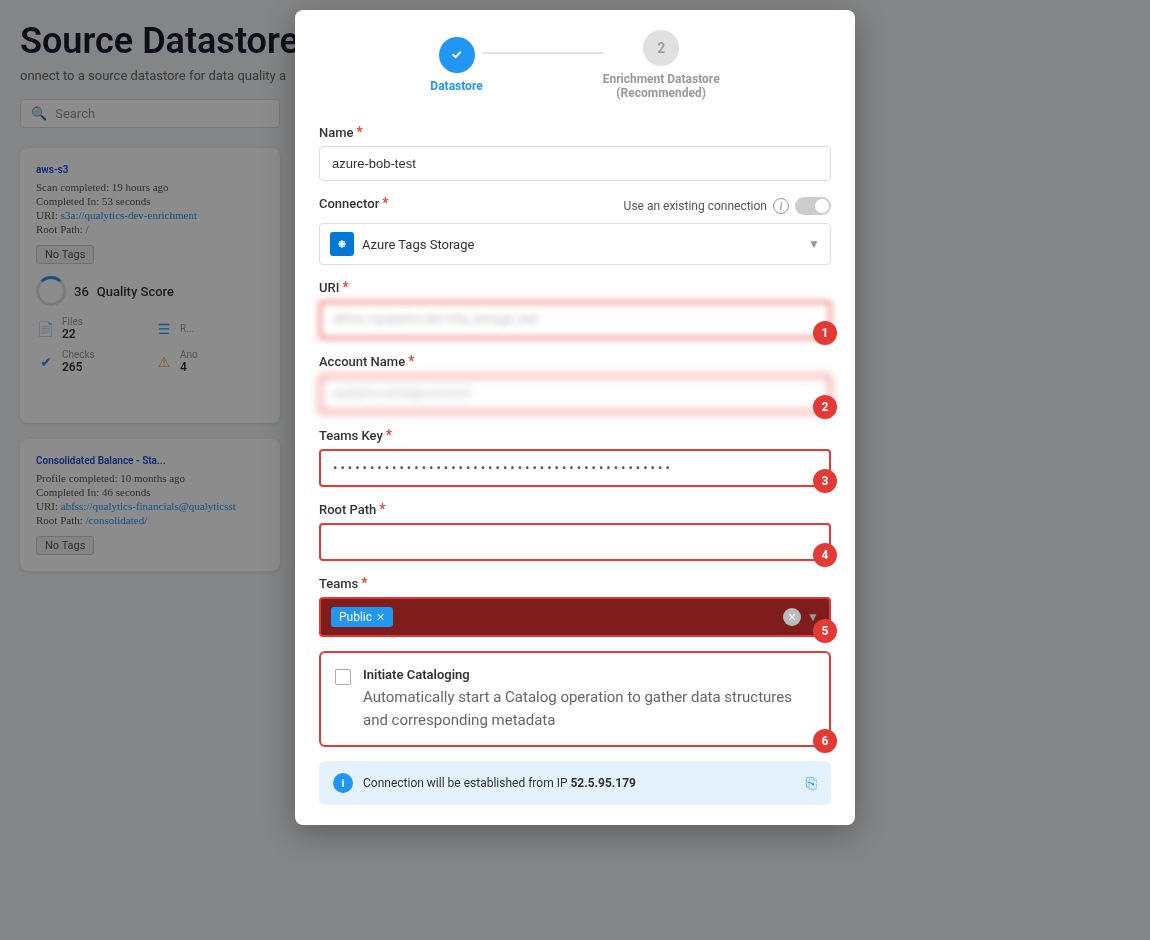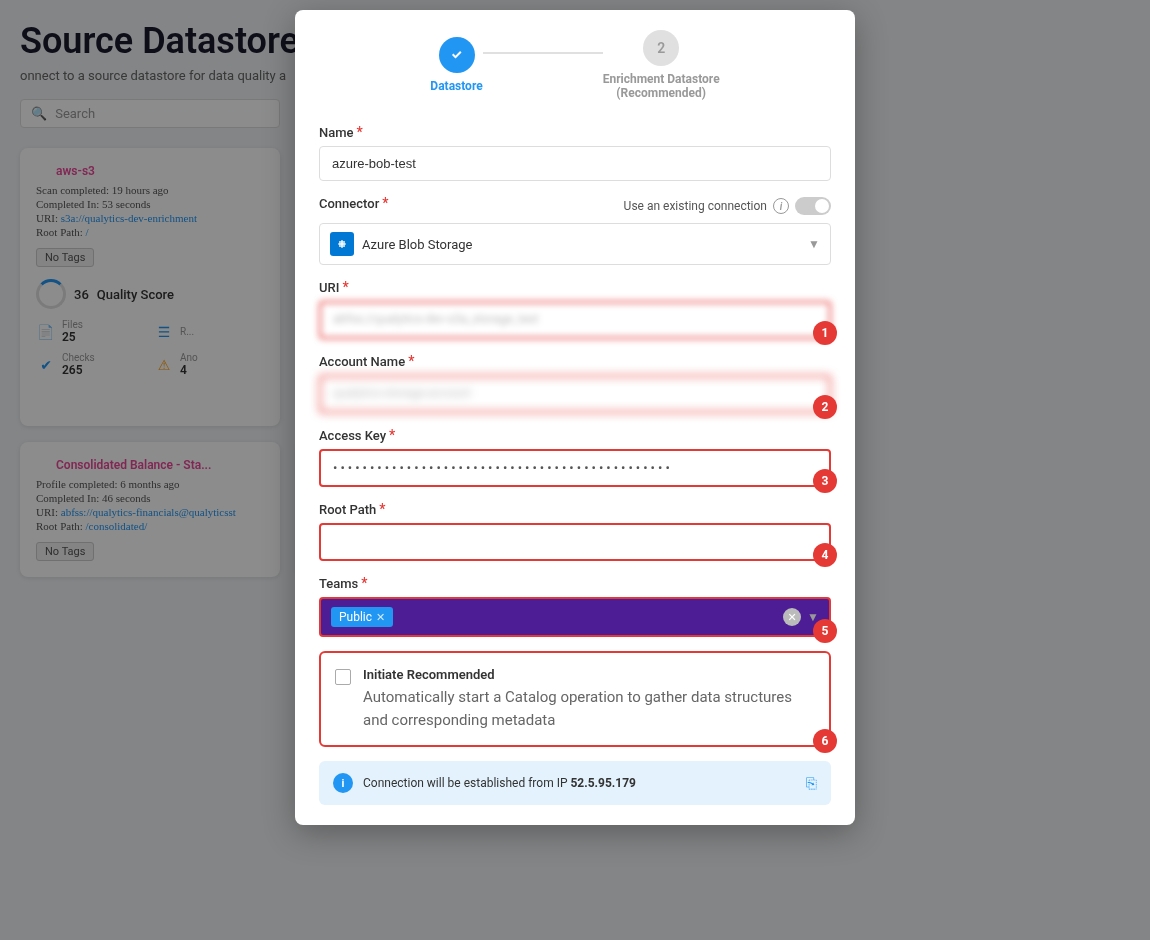--- a/index.html
+++ b/index.html
@@ -54,25 +54,24 @@
 
     .bg-card {
       background: white;
       border-radius: 8px;
       padding: 16px;
       width: 260px;
       box-shadow: 0 1px 4px rgba(0,0,0,0.1);
     }
 
     .bg-card-title {
-      font-size: 12px;
+      font-size: 10px;
       font-weight: 600;
-      color: #ec4899;
+      color: #1d4ed8;
       margin-bottom: 6px;
-      margin-left: 20px;
     }
 
     .bg-card-info {
       font-size: 11px;
       color: #555;
       margin-bottom: 2px;
       font-family: Liberation Serif, serif;
     }
 
     .bg-card-link {
@@ -365,21 +364,21 @@
     }
 
     
     .teams-input {
       display: flex;
       align-items: center;
       border: 2px solid #e53935;
       border-radius: 4px;
       padding: 6px 10px;
       min-height: 40px;
-      background: #4c1d95;
+      background: #7f1d1d;
       gap: 6px;
       text-align: right;
     }
 
     .tag-chip {
       background: #2196F3;
       color: white;
       padding: 3px 8px;
       border-radius: 3px;
       font-size: 12px;
@@ -530,21 +529,21 @@
       <div class="bg-quality">
         <div class="quality-circle"></div>
         <span>36</span>
         <span>Quality Score</span>
       </div>
       <div class="bg-stats">
         <div class="bg-stat">
           <div class="stat-icon">📄</div>
           <div>
             <div class="stat-label">Files</div>
-            <div class="stat-value">25</div>
+            <div class="stat-value">22</div>
           </div>
         </div>
         <div class="bg-stat">
           <div class="stat-icon">☰</div>
           <div>
             <div class="stat-label">R...</div>
           </div>
         </div>
         <div class="bg-stat">
           <div class="stat-icon">✔</div>
@@ -618,21 +617,21 @@
         <div class="bg-card-info">C</div>
         <div class="bg-card-info">H...</div>
         <div class="bg-card-info">D...</div>
       </div>
     </div>
   </div>
 
   <div class="bg-cards2">
     <div class="bg-card" style="width:260px;">
       <div class="bg-card-title">Consolidated Balance - Sta...</div>
-      <div class="bg-card-info">Profile completed: 6 months ago</div>
+      <div class="bg-card-info">Profile completed: 10 months ago</div>
       <div class="bg-card-info">Completed In: 46 seconds</div>
       <div class="bg-card-info">URI: <span style="color:#2196F3;">abfss://qualytics-financials@qualyticsst</span></div>
       <div class="bg-card-info">Root Path: <span style="color:#2196F3;">/consolidated/</span></div>
       <div class="bg-tag">No Tags</div>
     </div>
     <div class="bg-card" style="width:180px; overflow:hidden;">
       <div style="display:flex;justify-content:space-between;align-items:flex-start;">
         <div>
           <div class="bg-card-title">ks DLT</div>
           <div class="bg-card-info">ted: 3 months ago</div>
@@ -695,21 +694,21 @@
           </div>
         </div>
         <div class="select-container">
           <div class="connector-icon">
             <svg width="14" height="14" viewBox="0 0 14 14" fill="none">
               <rect width="14" height="14" rx="2" fill="#0078d4"></rect>
               <path d="M4 4h6v6H4z" fill="white" opacity="0.7"></path>
               <path d="M3 7h8M7 3v8" stroke="white" stroke-width="1.2"></path>
             </svg>
           </div>
-          <span class="select-text">Azure Blob Storage</span>
+          <span class="select-text">Azure Tags Storage</span>
           <span class="chevron-down">▼</span>
         </div>
       </div>
 
       <div class="form-group">
         <div class="form-label">
           <span>URI</span>
           <span class="required-star">*</span>
         </div>
         <div class="field-wrapper">
@@ -728,21 +727,21 @@
         <div class="field-wrapper">
           <div style="width:100%;padding:9px 12px;border:2px solid #e53935;border-radius:4px;font-size:12px;background:white;color:#bbb;filter:blur(4px);height:38px;overflow:hidden;">
             qualytics-storage-account
           </div>
           <div class="step-num-badge" style="right:-6px;bottom:-6px;">2</div>
         </div>
       </div>
 
       <div class="form-group">
         <div class="form-label">
-          <span>Access Key</span>
+          <span>Teams Key</span>
           <span class="required-star">*</span>
         </div>
         <div class="field-wrapper">
           <div style="width:100%;padding:9px 12px;border:2px solid #e53935;border-radius:4px;font-size:13px;background:white;color:#555;height:38px;letter-spacing:3px;overflow:hidden;">
             ••••••••••••••••••••••••••••••••••••••••••••••
           </div>
           <div class="step-num-badge" style="right:-6px;bottom:-6px;">3</div>
         </div>
       </div>
 
@@ -774,21 +773,21 @@
             </div>
           </div>
           <div class="step-num-badge" style="right:-6px;bottom:-6px;">5</div>
         </div>
       </div>
 
       <div class="field-wrapper">
         <div class="catalog-box">
           <input type="checkbox" class="checkbox" style="appearance: none; width: 16px; height: 16px; border: 1.5px solid rgb(170, 170, 170); border-radius: 2px; background: white; flex-shrink: 0; margin-top: 2px;">
           <div class="catalog-content">
-            <div class="catalog-title">Initiate Recommended</div>
+            <div class="catalog-title">Initiate Cataloging</div>
             <div class="catalog-desc">Automatically start a Catalog operation to gather data structures and corresponding metadata</div>
           </div>
         </div>
         <div class="step-num-badge" style="right:-6px;bottom:-6px;">6</div>
       </div>
 
       <div class="info-bar">
         <div class="info-bar-icon">i</div>
         <span class="ip-text">
           <span>Connection will be established from IP</span>

